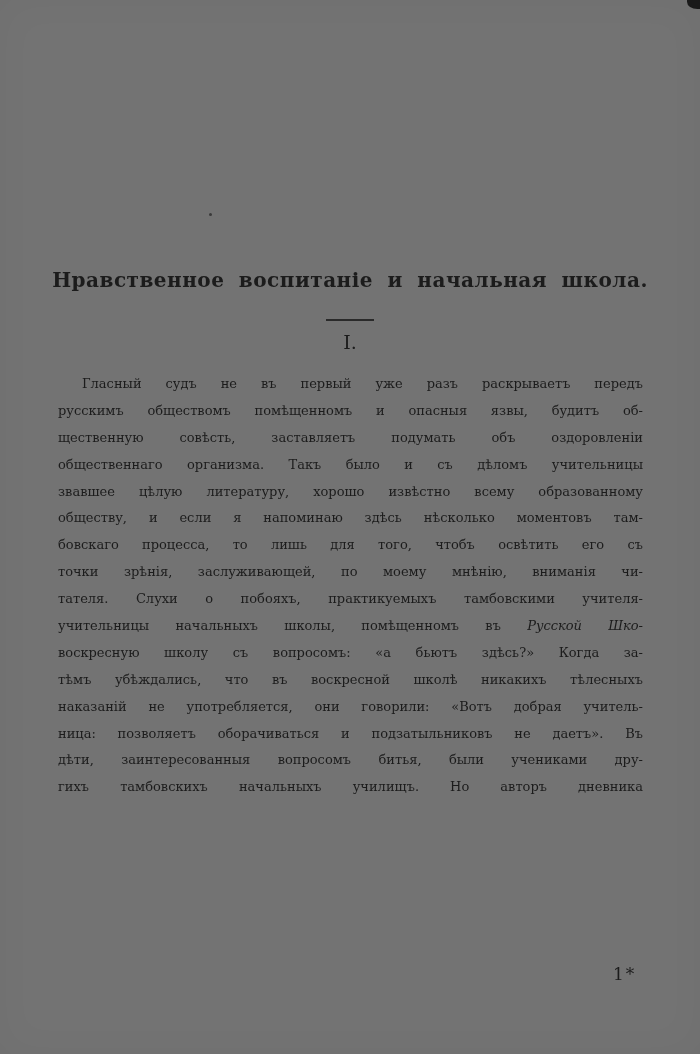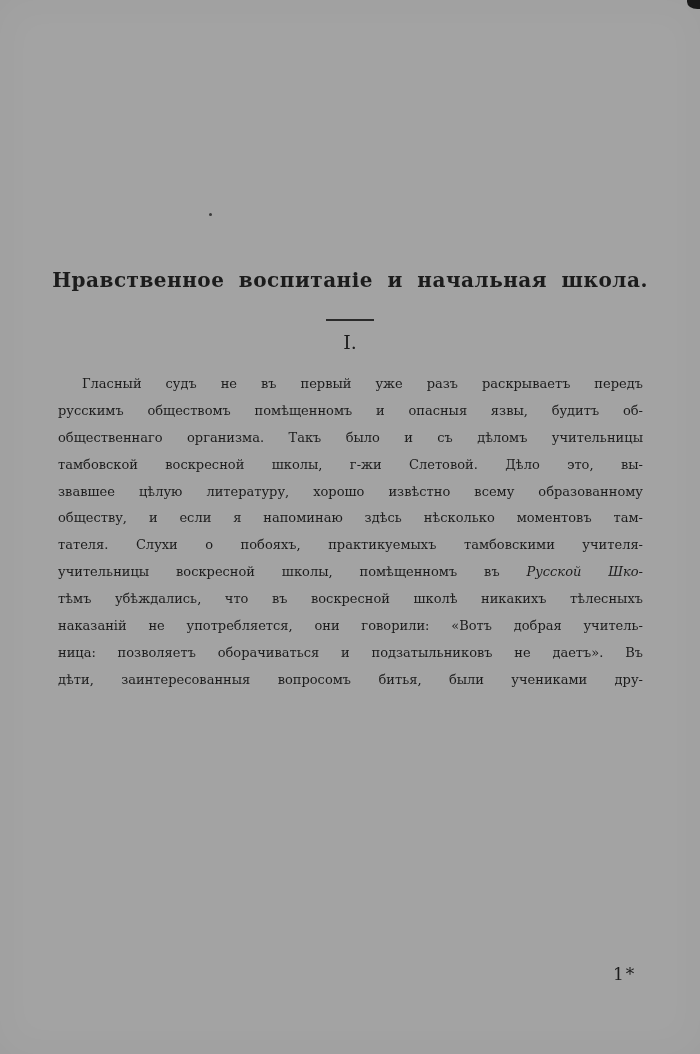--- a/index.html
+++ b/index.html
@@ -5,21 +5,21 @@
   html, body {
     margin: 0;
     padding: 0;
     background: #e8e8e4;
   }
   .page {
     position: relative;
     width: 700px;
     height: 1054px;
     margin: 0 auto;
-    background: #a3a3a3;
+    background: #737373;
     color: #1c1c1c;
     font-family: "DejaVu Serif", "Liberation Serif", serif;
     overflow: hidden;
     box-shadow: inset 0 0 40px rgba(0,0,0,0.03);
   }
   .title {
     position: absolute;
     top: 268px;
     left: 0;
     right: 0;
@@ -101,26 +101,30 @@
 
   <h1 class="title" style="margin:0;">Нравственное воспитаніе и начальная школа.</h1>
 
   <div class="title-divider"></div>
 
   <div class="section-number">I.</div>
 
   <div class="body-text">
       <div class="line first"><span>Гласный судъ не въ первый уже разъ раскрываетъ передъ</span></div>
       <div class="line"><span>русскимъ обществомъ помѣщенномъ и опасныя язвы, будитъ об-</span></div>
+      <div class="line"><span>щественную совѣсть, заставляетъ подумать объ оздоровленіи</span></div>
       <div class="line"><span>общественнаго организма. Такъ было и съ дѣломъ учительницы</span></div>
-      <div class="line"><span>тамбовской воскресной школы, г-жи Слетовой. Дѣло это, вы-</span></div>
       <div class="line"><span>звавшее цѣлую литературу, хорошо извѣстно всему образованному</span></div>
       <div class="line"><span>обществу, и если я напоминаю здѣсь нѣсколько моментовъ там-</span></div>
+      <div class="line"><span>бовскаго процесса, то лишь для того, чтобъ освѣтить его съ</span></div>
+      <div class="line"><span>точки зрѣнія, заслуживающей, по моему мнѣнію, вниманія чи-</span></div>
       <div class="line"><span>тателя. Слухи о побояхъ, практикуемыхъ тамбовскими учителя-</span></div>
-      <div class="line"><span>учительницы воскресной школы, помѣщенномъ въ </span><span class="italic">Русской Шко-</span></div>
+      <div class="line"><span>учительницы начальныхъ школы, помѣщенномъ въ </span><span class="italic">Русской Шко-</span></div>
+      <div class="line"><span>воскресную школу съ вопросомъ: «а бьютъ здѣсь?» Когда за-</span></div>
       <div class="line"><span>тѣмъ убѣждались, что въ воскресной школѣ никакихъ тѣлесныхъ</span></div>
       <div class="line"><span>наказаній не употребляется, они говорили: «Вотъ добрая учитель-</span></div>
       <div class="line"><span>ница: позволяетъ оборачиваться и подзатыльниковъ не даетъ». Въ</span></div>
       <div class="line"><span>дѣти, заинтересованныя вопросомъ битья, были учениками дру-</span></div>
+      <div class="line"><span>гихъ тамбовскихъ начальныхъ училищъ. Но авторъ дневника</span></div>
     </div>
 
   <div class="signature-mark">1*</div>
 </div>
 
 </body></html>

